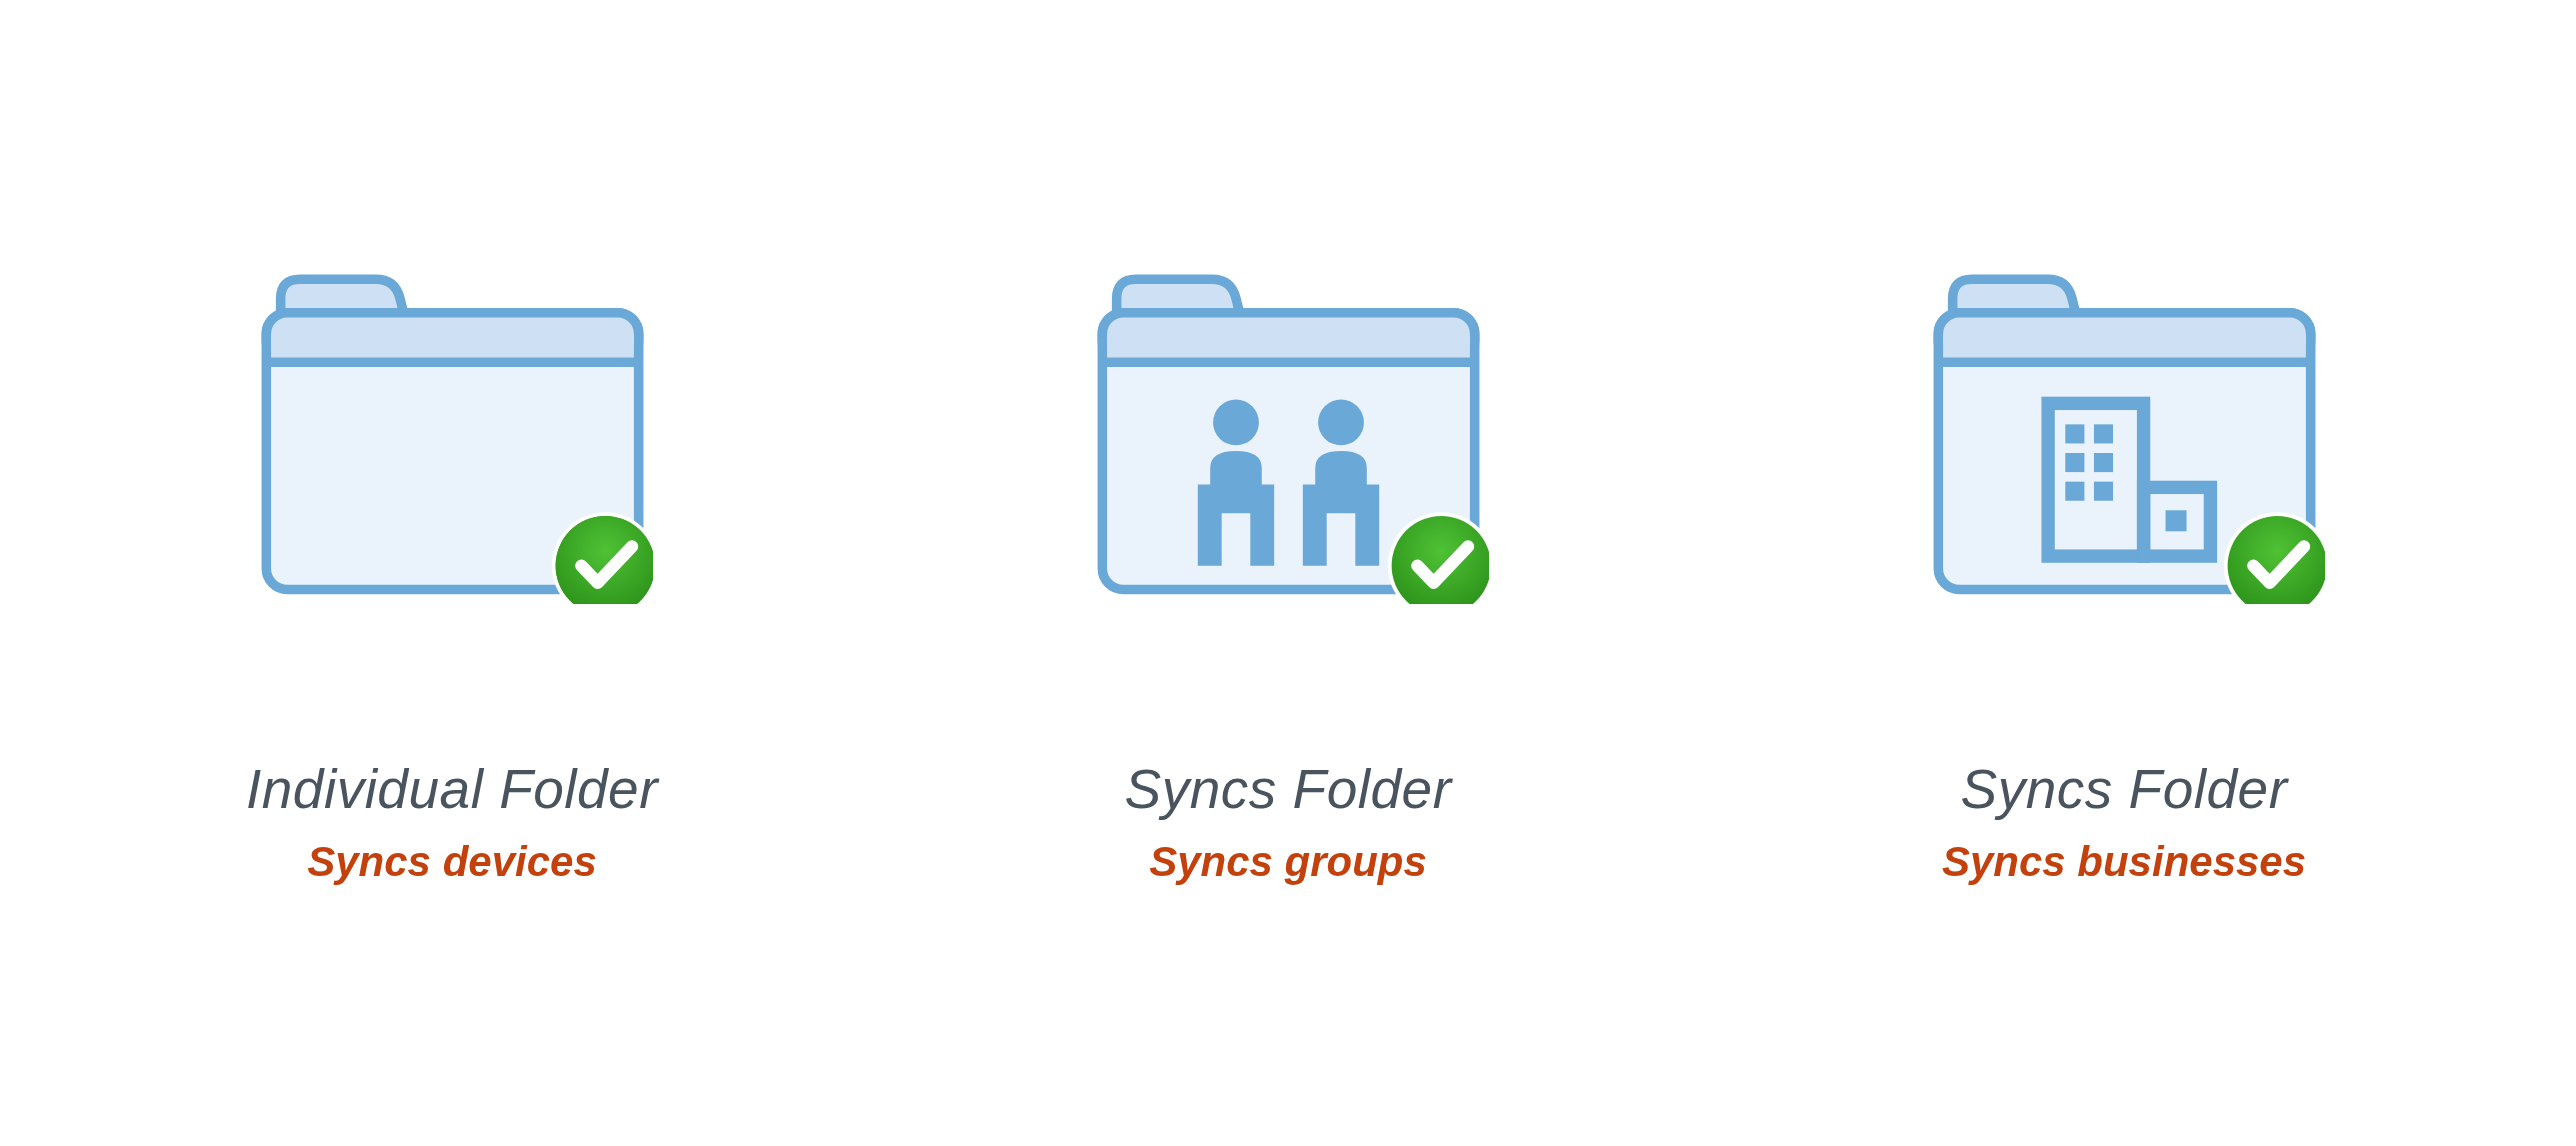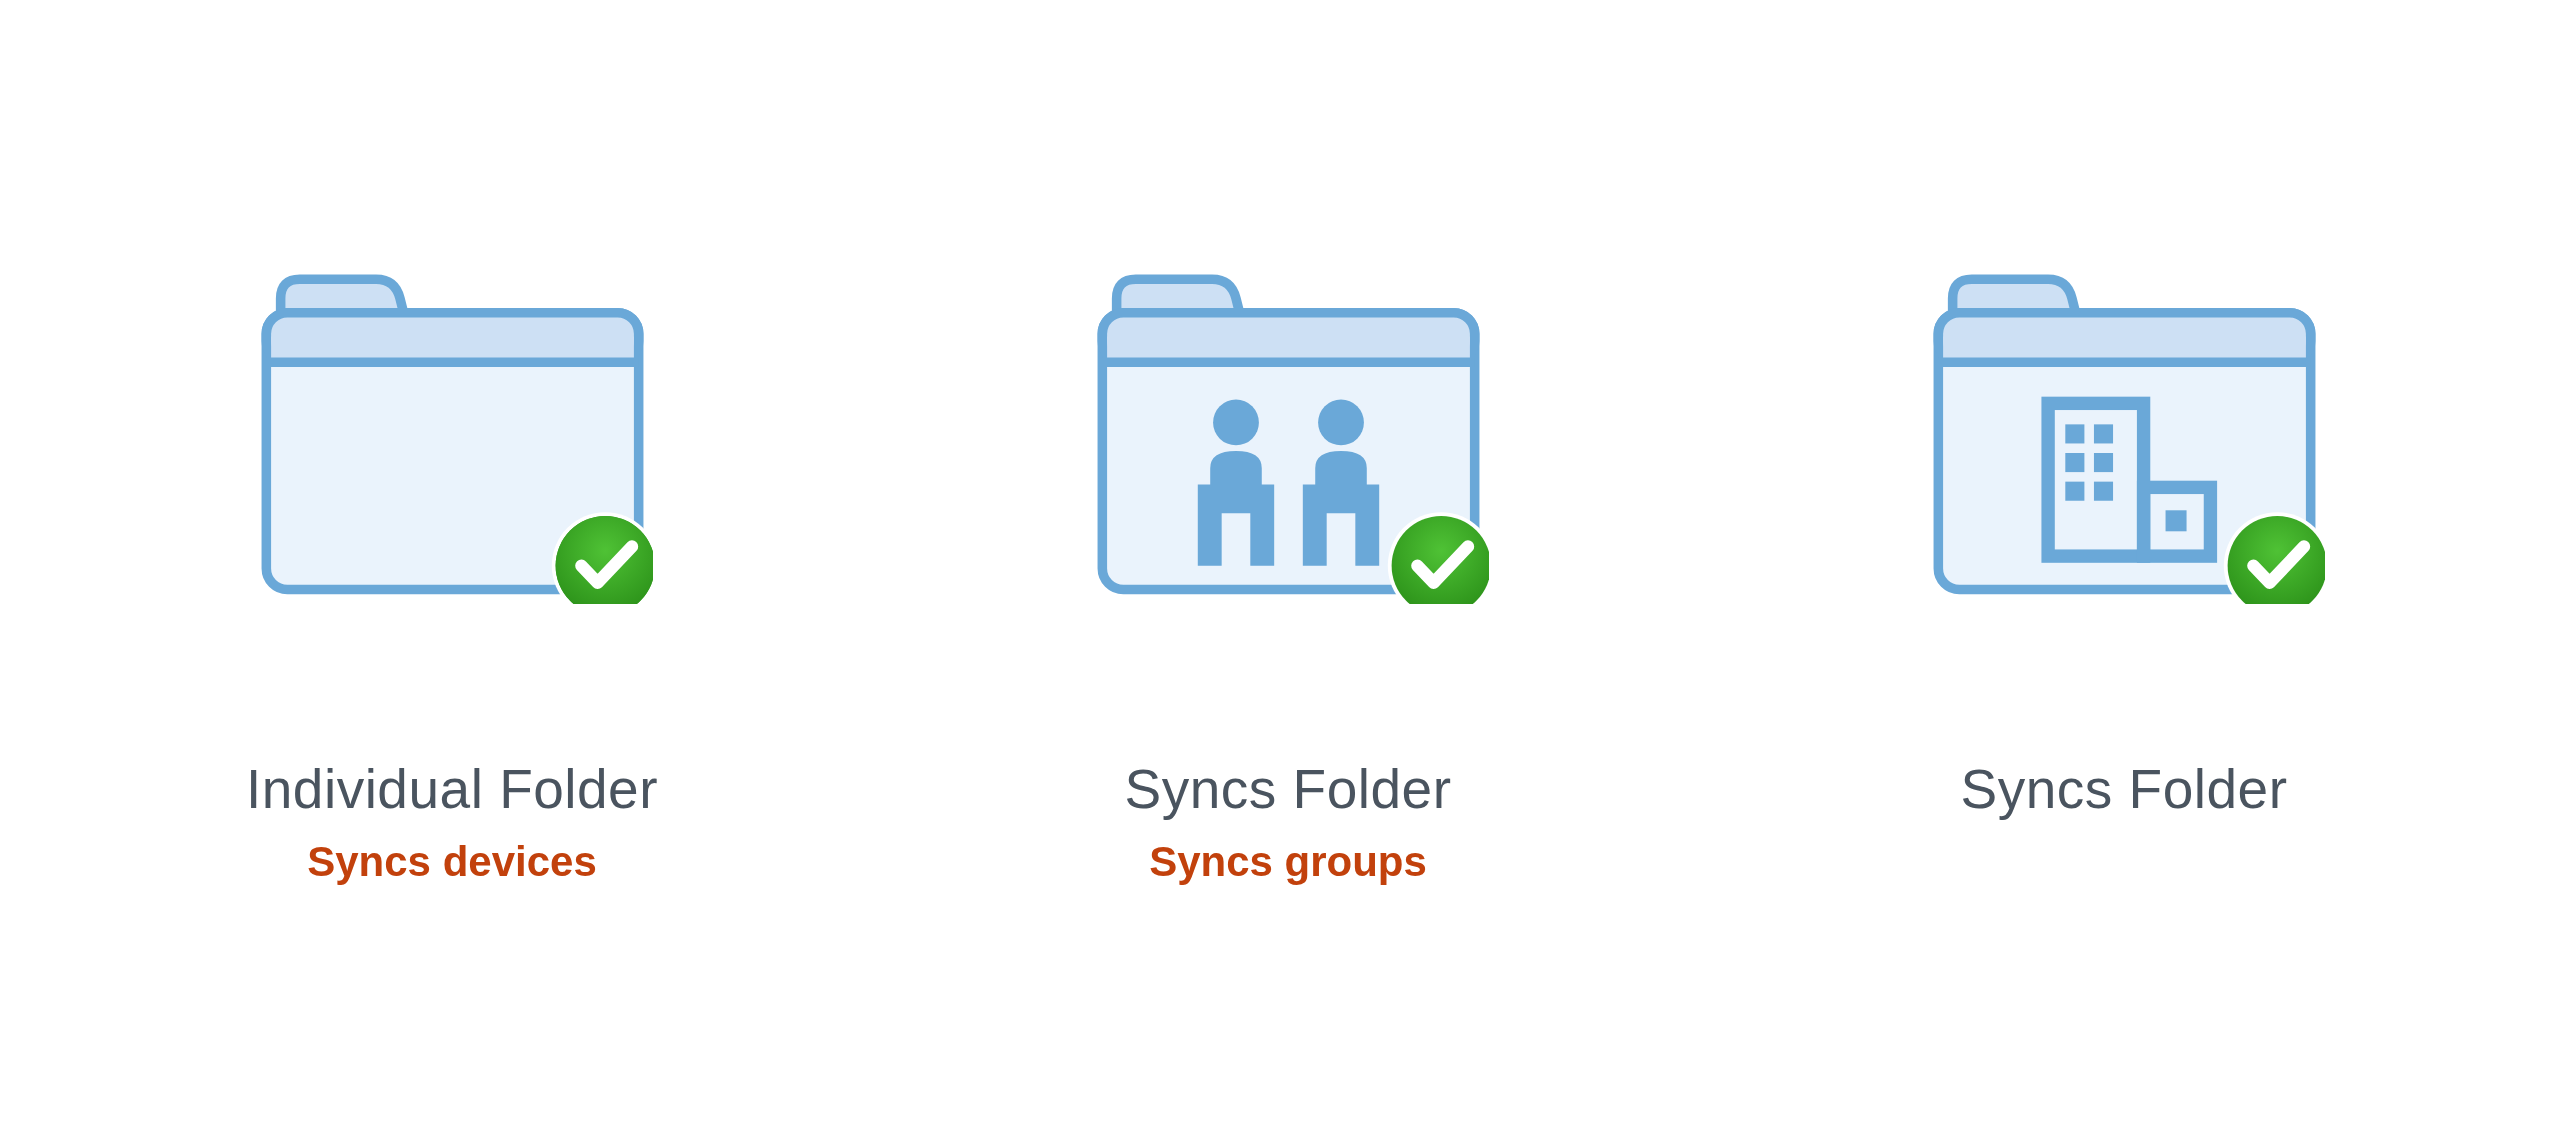--- a/index.html
+++ b/index.html
@@ -20,20 +20,21 @@
       display: flex;
       justify-content: space-between;
       width: 2321px;
       padding: 0 38px;
     }
     .card {
       display: flex;
       flex-direction: column;
       align-items: center;
       width: 573px;
+      font-style: italic;
     }
     .icon-wrap {
       position: relative;
       width: 401px;
       height: 344px;
       margin-bottom: 153px;
     }
     .title {
       font-size: 55px;
       font-weight: 300;
@@ -153,16 +154,17 @@
         </g>
         <defs>
           <radialGradient id="g3" cx="0.5" cy="0.35" r="0.7">
             <stop offset="0%" stop-color="#4fc235"></stop>
             <stop offset="100%" stop-color="#2a8f18"></stop>
           </radialGradient>
         </defs>
       </svg>
     </div>
     <div class="title">Syncs Folder</div>
+    <div class="subtitle">Syncs businesses</div>
   </div>
 
 </div>
 
 
 </body></html>

